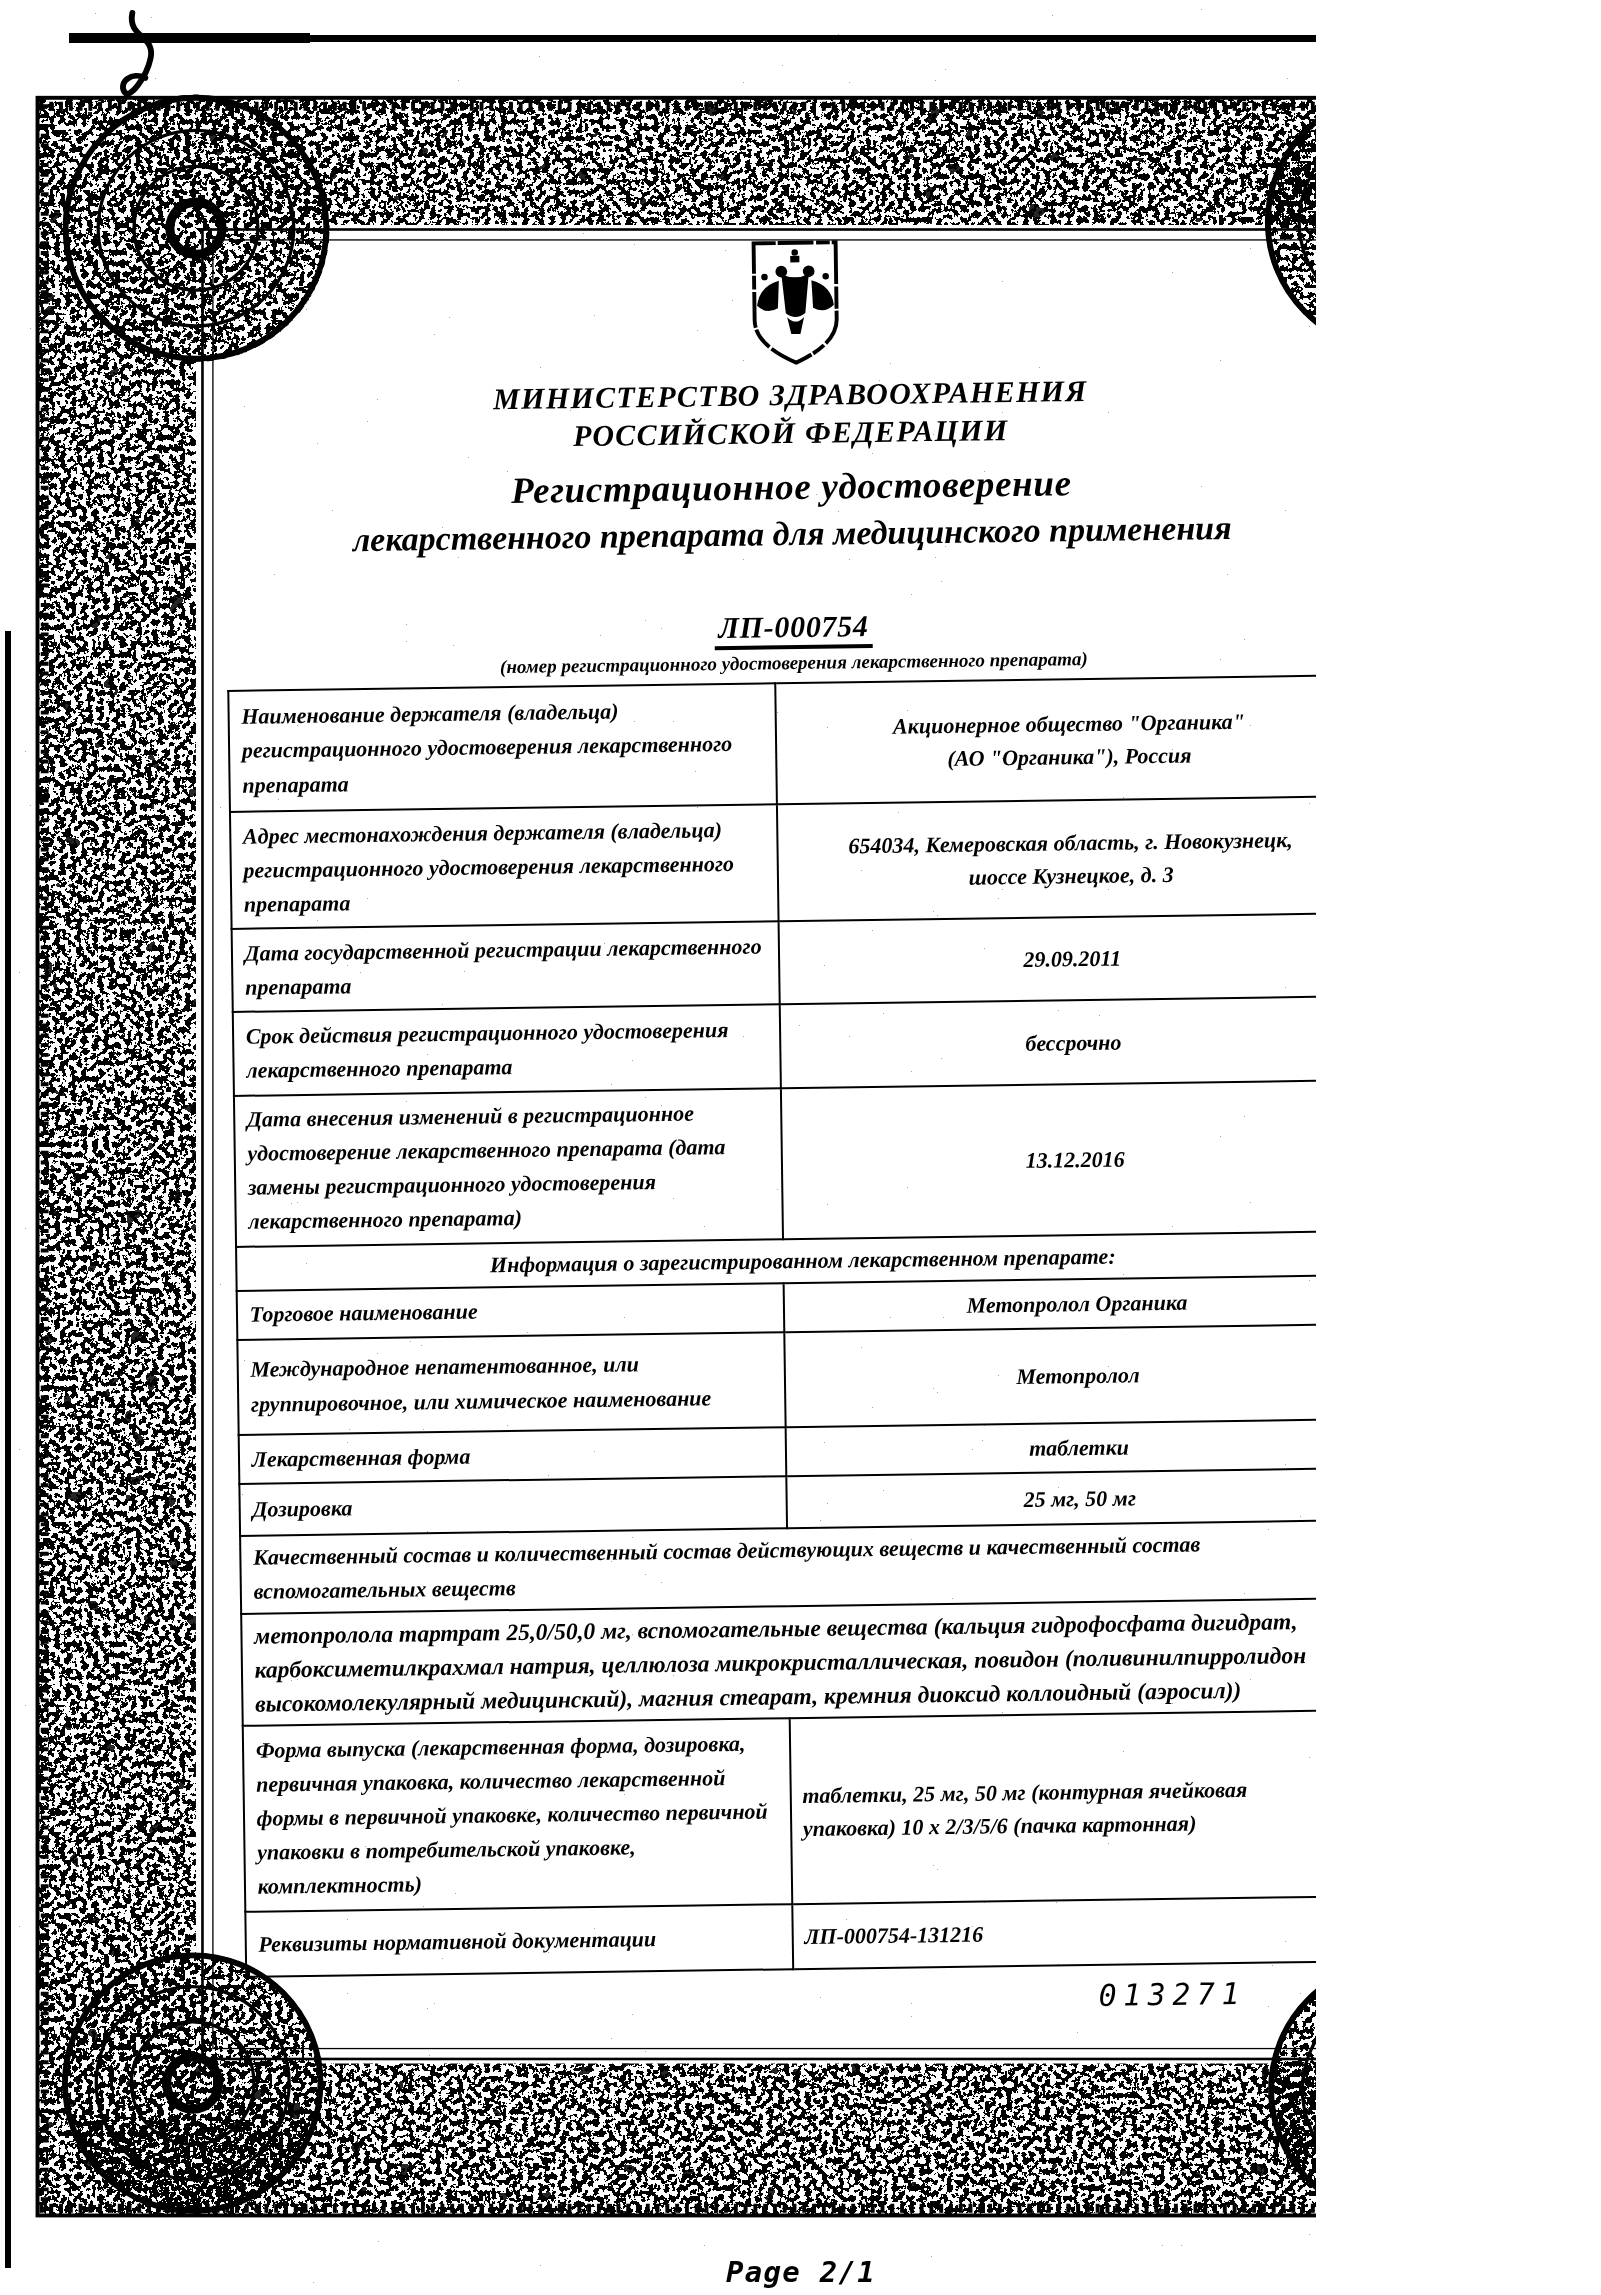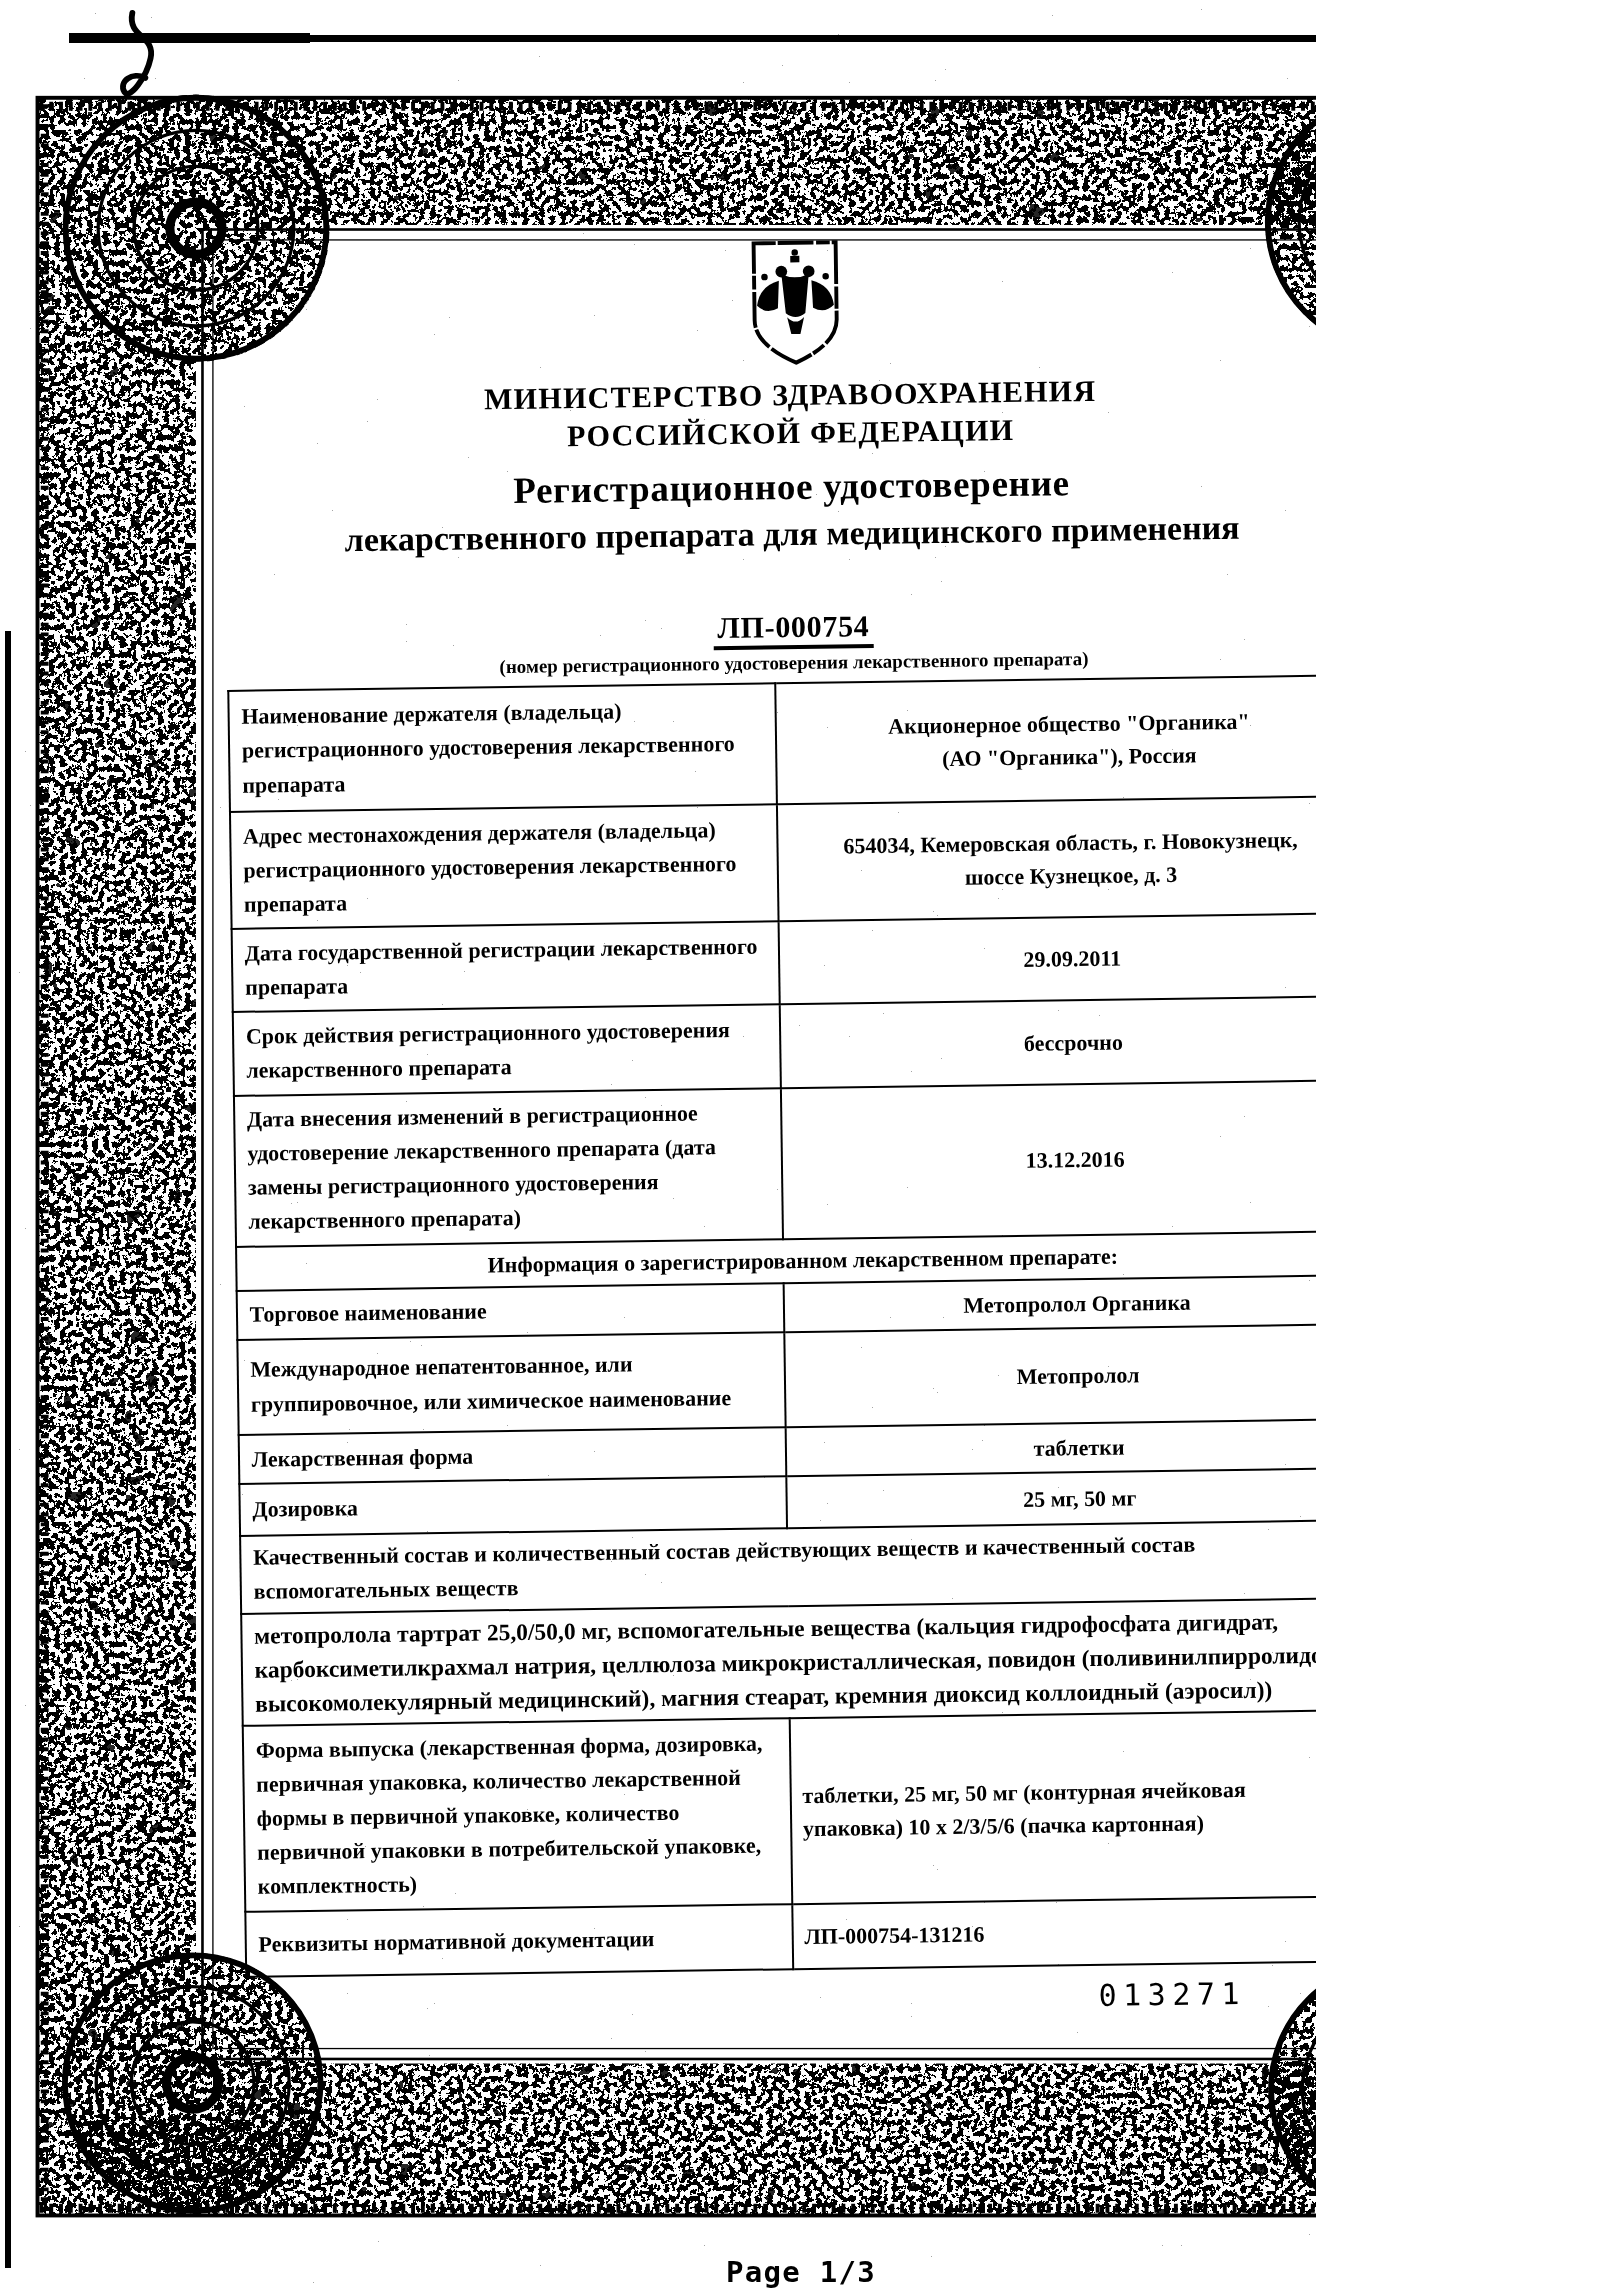--- a/index.html
+++ b/index.html
@@ -1,17 +1,17 @@
 <!DOCTYPE html>
 <html style="font-size:10.4px"><head>
 <meta charset="utf-8">
 <style>
   html,body{margin:0;padding:0;background:#ffffff;}
   .page{position:relative;width:1316px;height:2295px;background:#ffffff;overflow:hidden;
-        font-family:"Liberation Serif","DejaVu Serif",serif;color:#000;}
+        font-family:"Liberation Serif","DejaVu Serif",serif;color:#000;font-style:italic;}
   svg{display:block;}
   .abs{position:absolute;}
   .border-svg{left:0;top:0;z-index:1;}
   .dust-svg{left:0;top:0;z-index:6;pointer-events:none;}
   .mark-svg{left:110px;top:9px;z-index:3;}
   .topline{left:69px;top:35px;width:1345px;height:6.5px;background:#000;z-index:2;}
   .topline-thick{left:69px;top:33px;width:241px;height:10.4px;background:#000;z-index:2;}
   .topline-tick{left:1569px;top:37px;width:19.6px;height:5.9px;background:#000;z-index:2;}
   .leftline{left:5.2px;top:631px;width:5.9px;height:1637px;background:#000;z-index:2;}
 
@@ -228,21 +228,21 @@
         <tr class="r14">
           <td class="lbl">Реквизиты нормативной документации</td>
           <td class="val val-left">ЛП-000754-131216</td>
         </tr>
       </tbody>
     </table>
 
     <div class="abs serial">013271</div>
   </div>
 
-  <div class="abs footer">Page 1/3</div>
+  <div class="abs footer">Page 2/1</div>
 
   <svg class="abs dust-svg" width="1602" height="2295" viewBox="0 0 2456 3520">
     <defs>
       <filter id="fDust" x="0%" y="0%" width="100%" height="100%">
         <feTurbulence type="fractalNoise" baseFrequency="0.35" numOctaves="2" seed="5" stitchTiles="stitch"></feTurbulence>
         <feComponentTransfer>
             <feFuncA type="discrete" tableValues="0 0 0 0 0 0 0 1"></feFuncA>
           </feComponentTransfer>
         <feColorMatrix type="matrix" values="0 0 0 0 0  0 0 0 0 0  0 0 0 0 0  0 0 0 1 0"></feColorMatrix>
       </filter>

